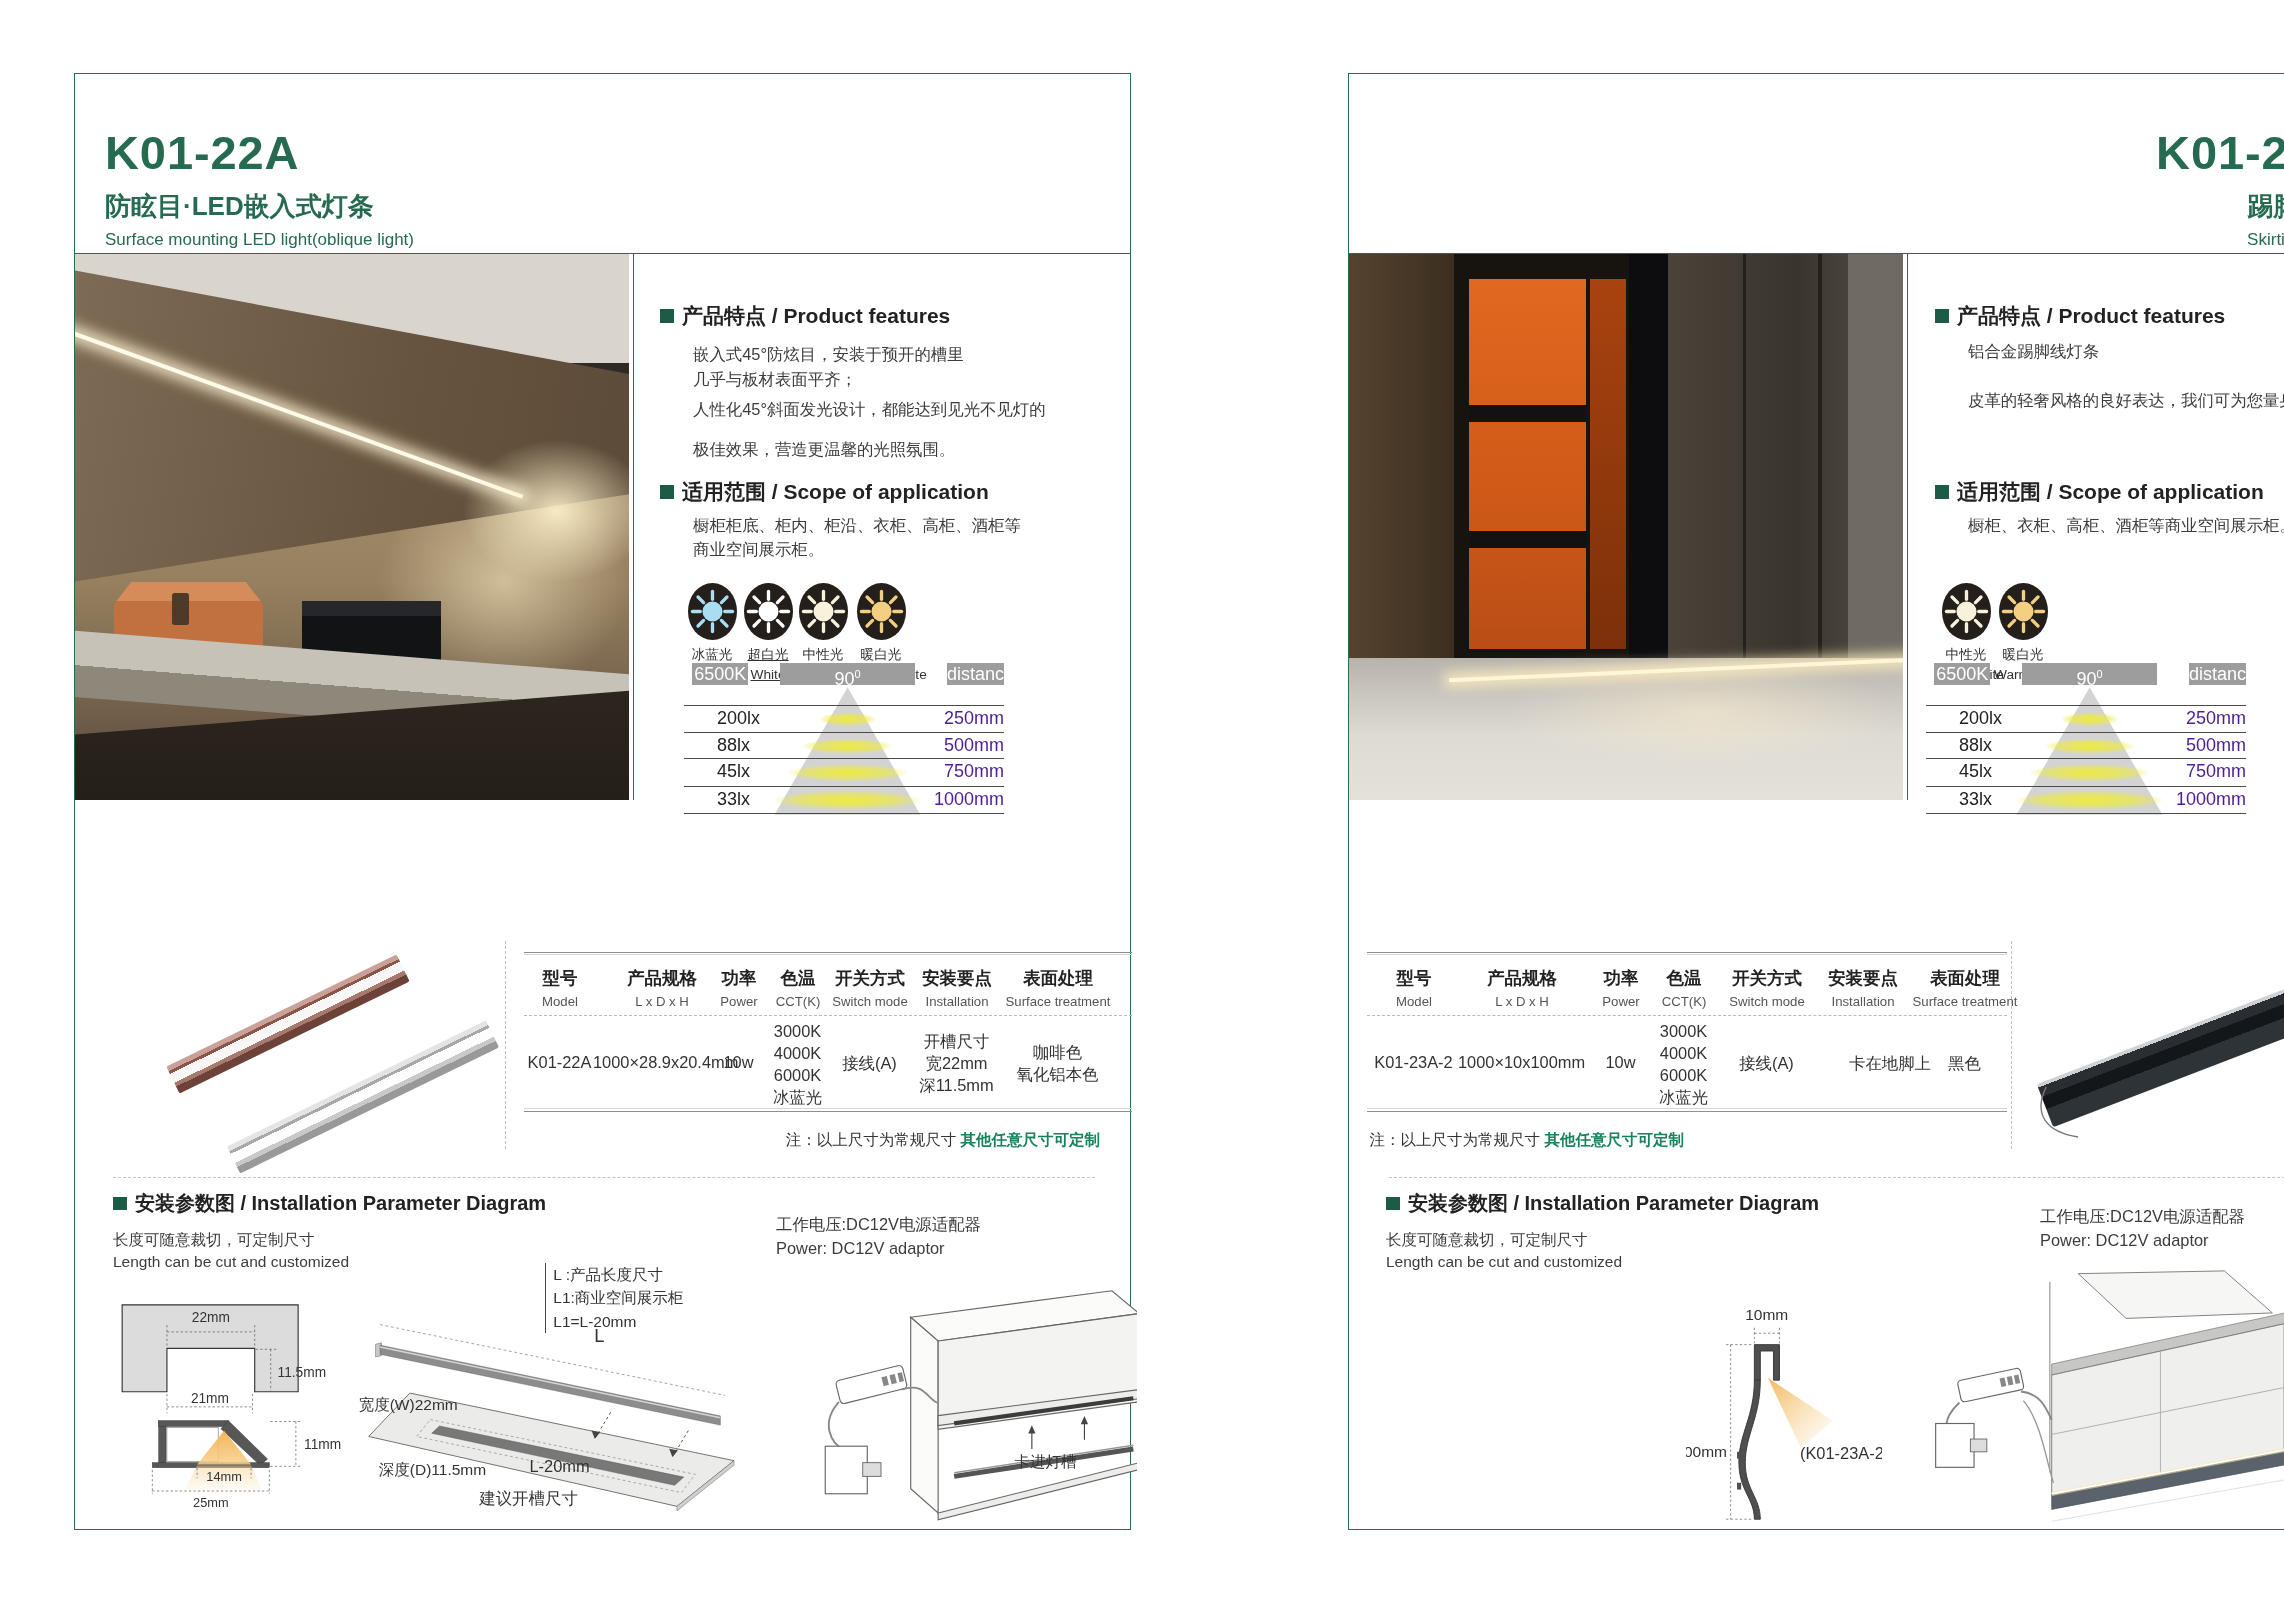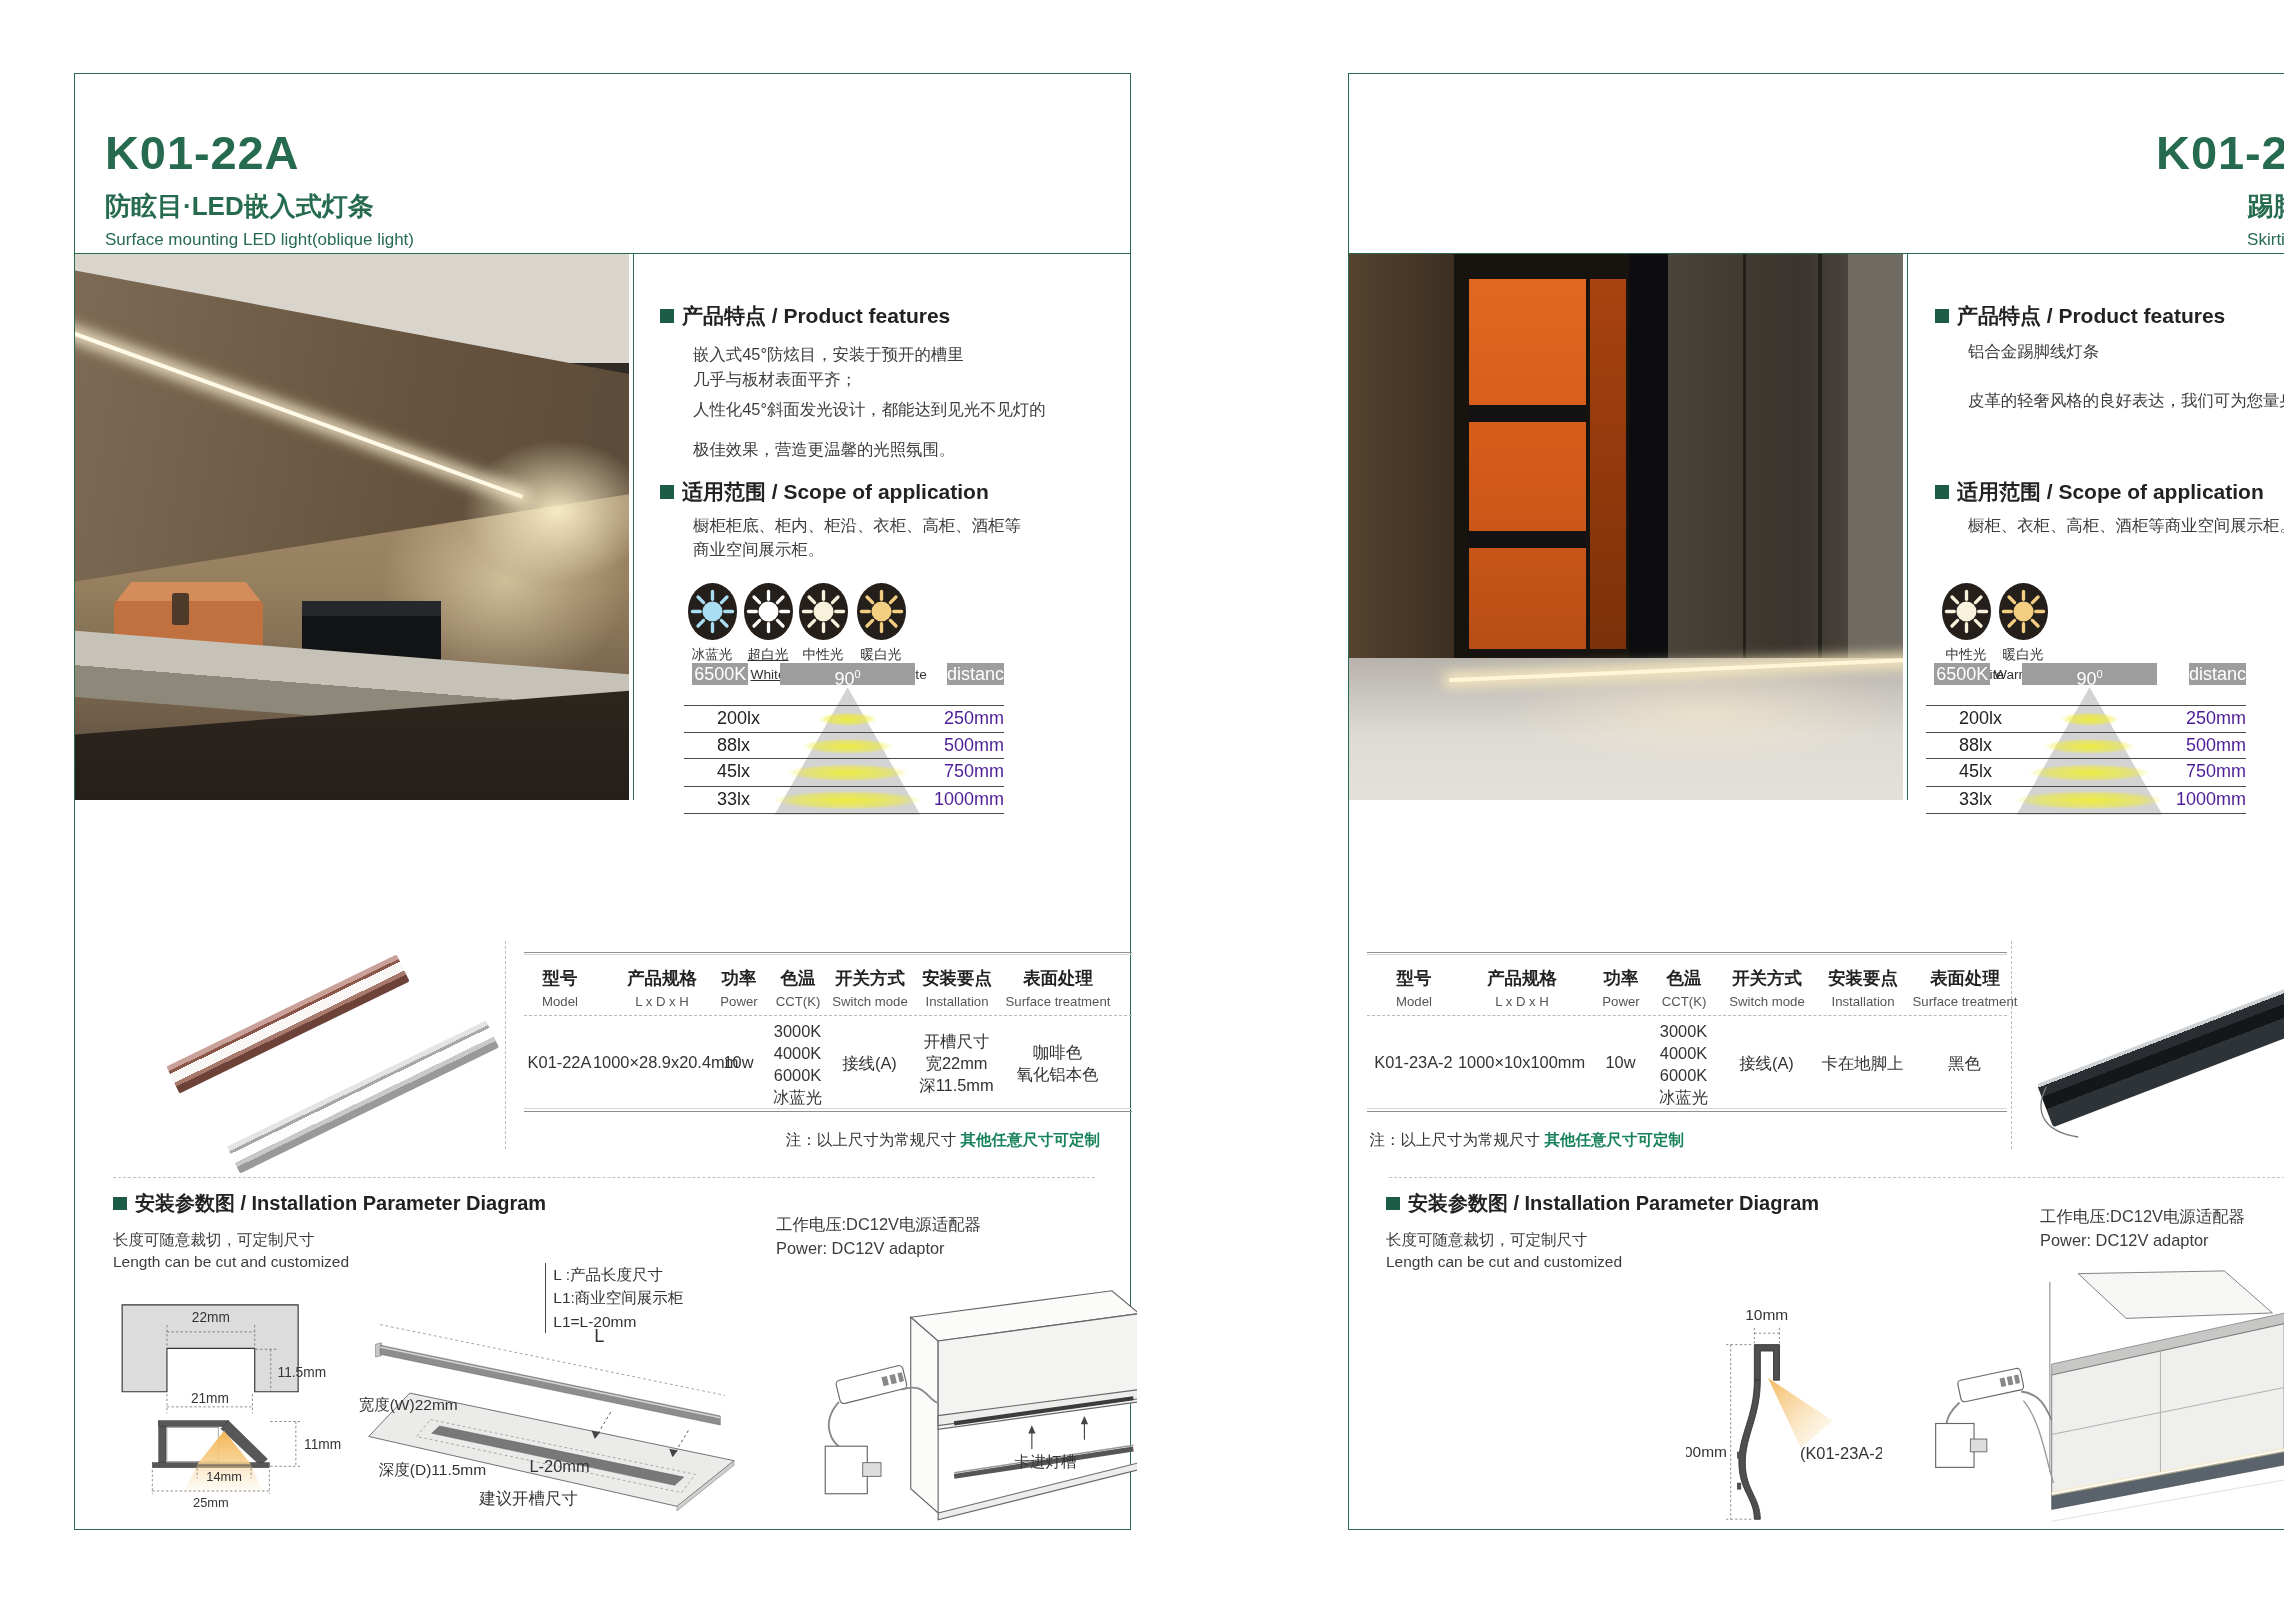--- a/index.html
+++ b/index.html
@@ -561,21 +561,21 @@
     <div class="cell" style="left:47px;top:101px;">K01-23A-2</div>
     <div class="cell" style="left:155px;top:101px;">1000×10x100mm</div>
     <div class="cell" style="left:254px;top:101px;">10w</div>
     <div class="cell stack" style="left:317px;top:68px;">
       <div>3000K</div>
         <div>4000K</div>
       <div>6000K</div>
         <div>冰蓝光</div>
     </div>
     <div class="cell" style="left:400px;top:101px;">接线(A)</div>
-    <div class="cell" style="left:496px;top:101px;">卡在地脚上</div>
+    <div class="cell" style="left:496px;top:101px;text-align:right;">卡在地脚上</div>
     <div class="cell" style="left:598px;top:101px;">黑色</div>
   </div>
 
   <div class="note" style="left:20.6px;">
     <span>注：以上尺寸为常规尺寸 </span><span class="grn">其他任意尺寸可定制</span>
   </div>
 
   <div class="abs" style="left:670px;top:857px;width:384px;height:228px;">
     <div class="bar-blk"></div>
     <svg class="abs" style="left:0;top:151px;" width="91" height="69" viewBox="0 0 200 150">

